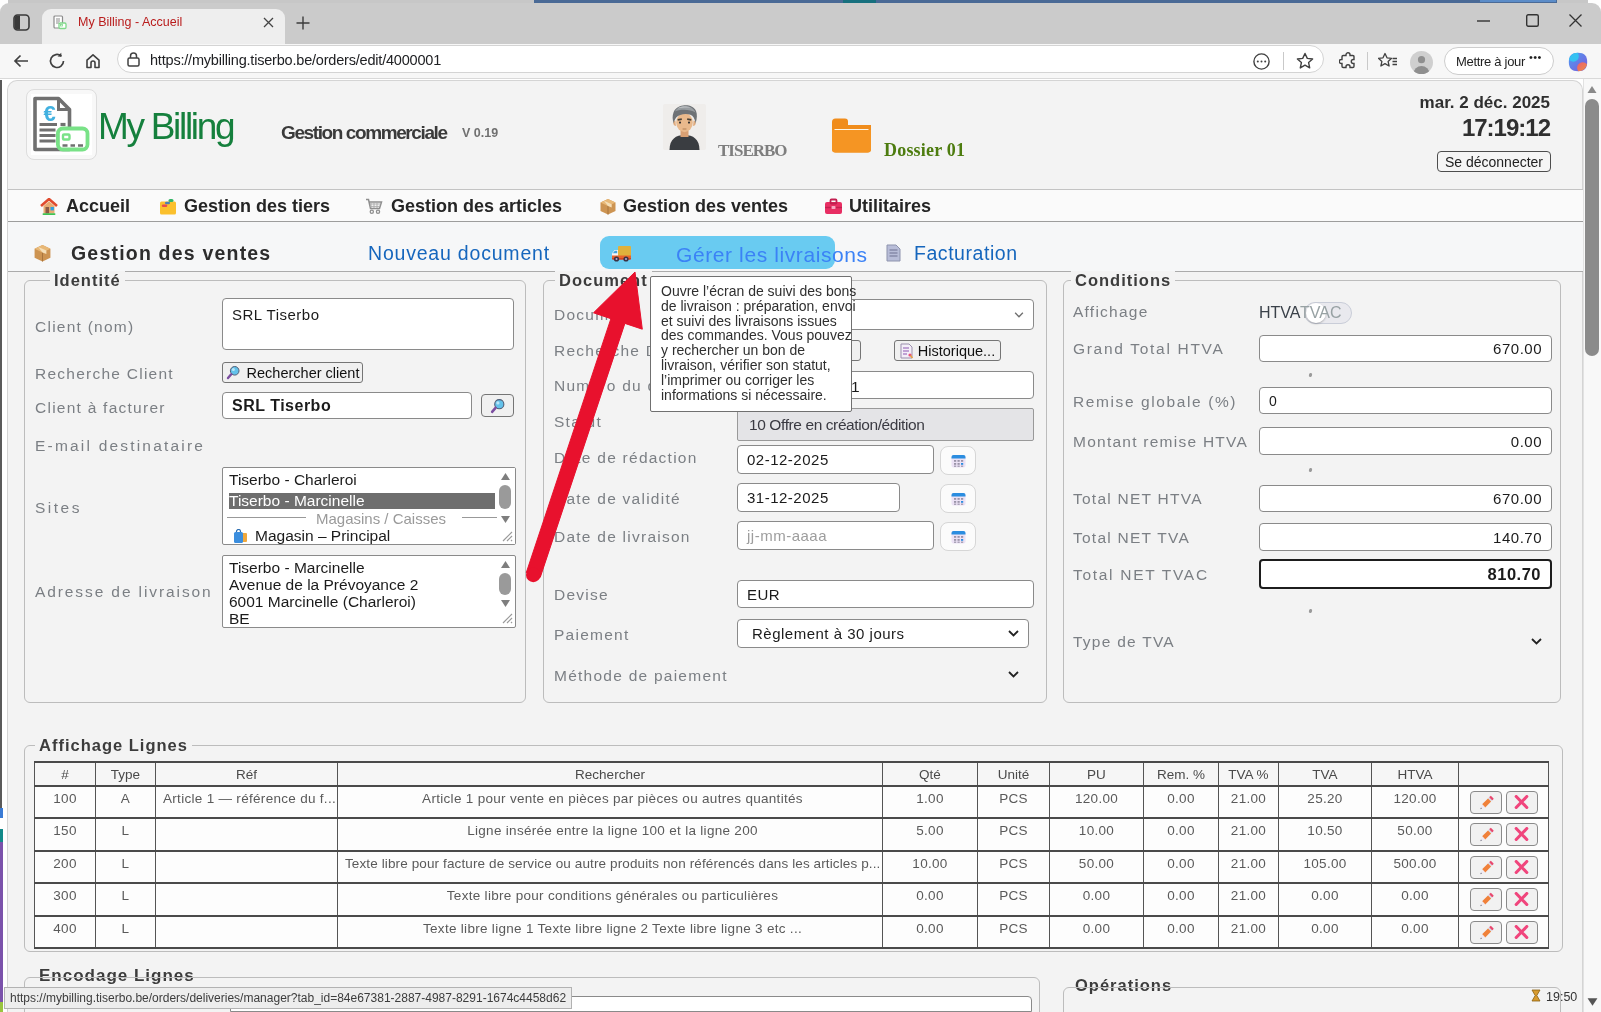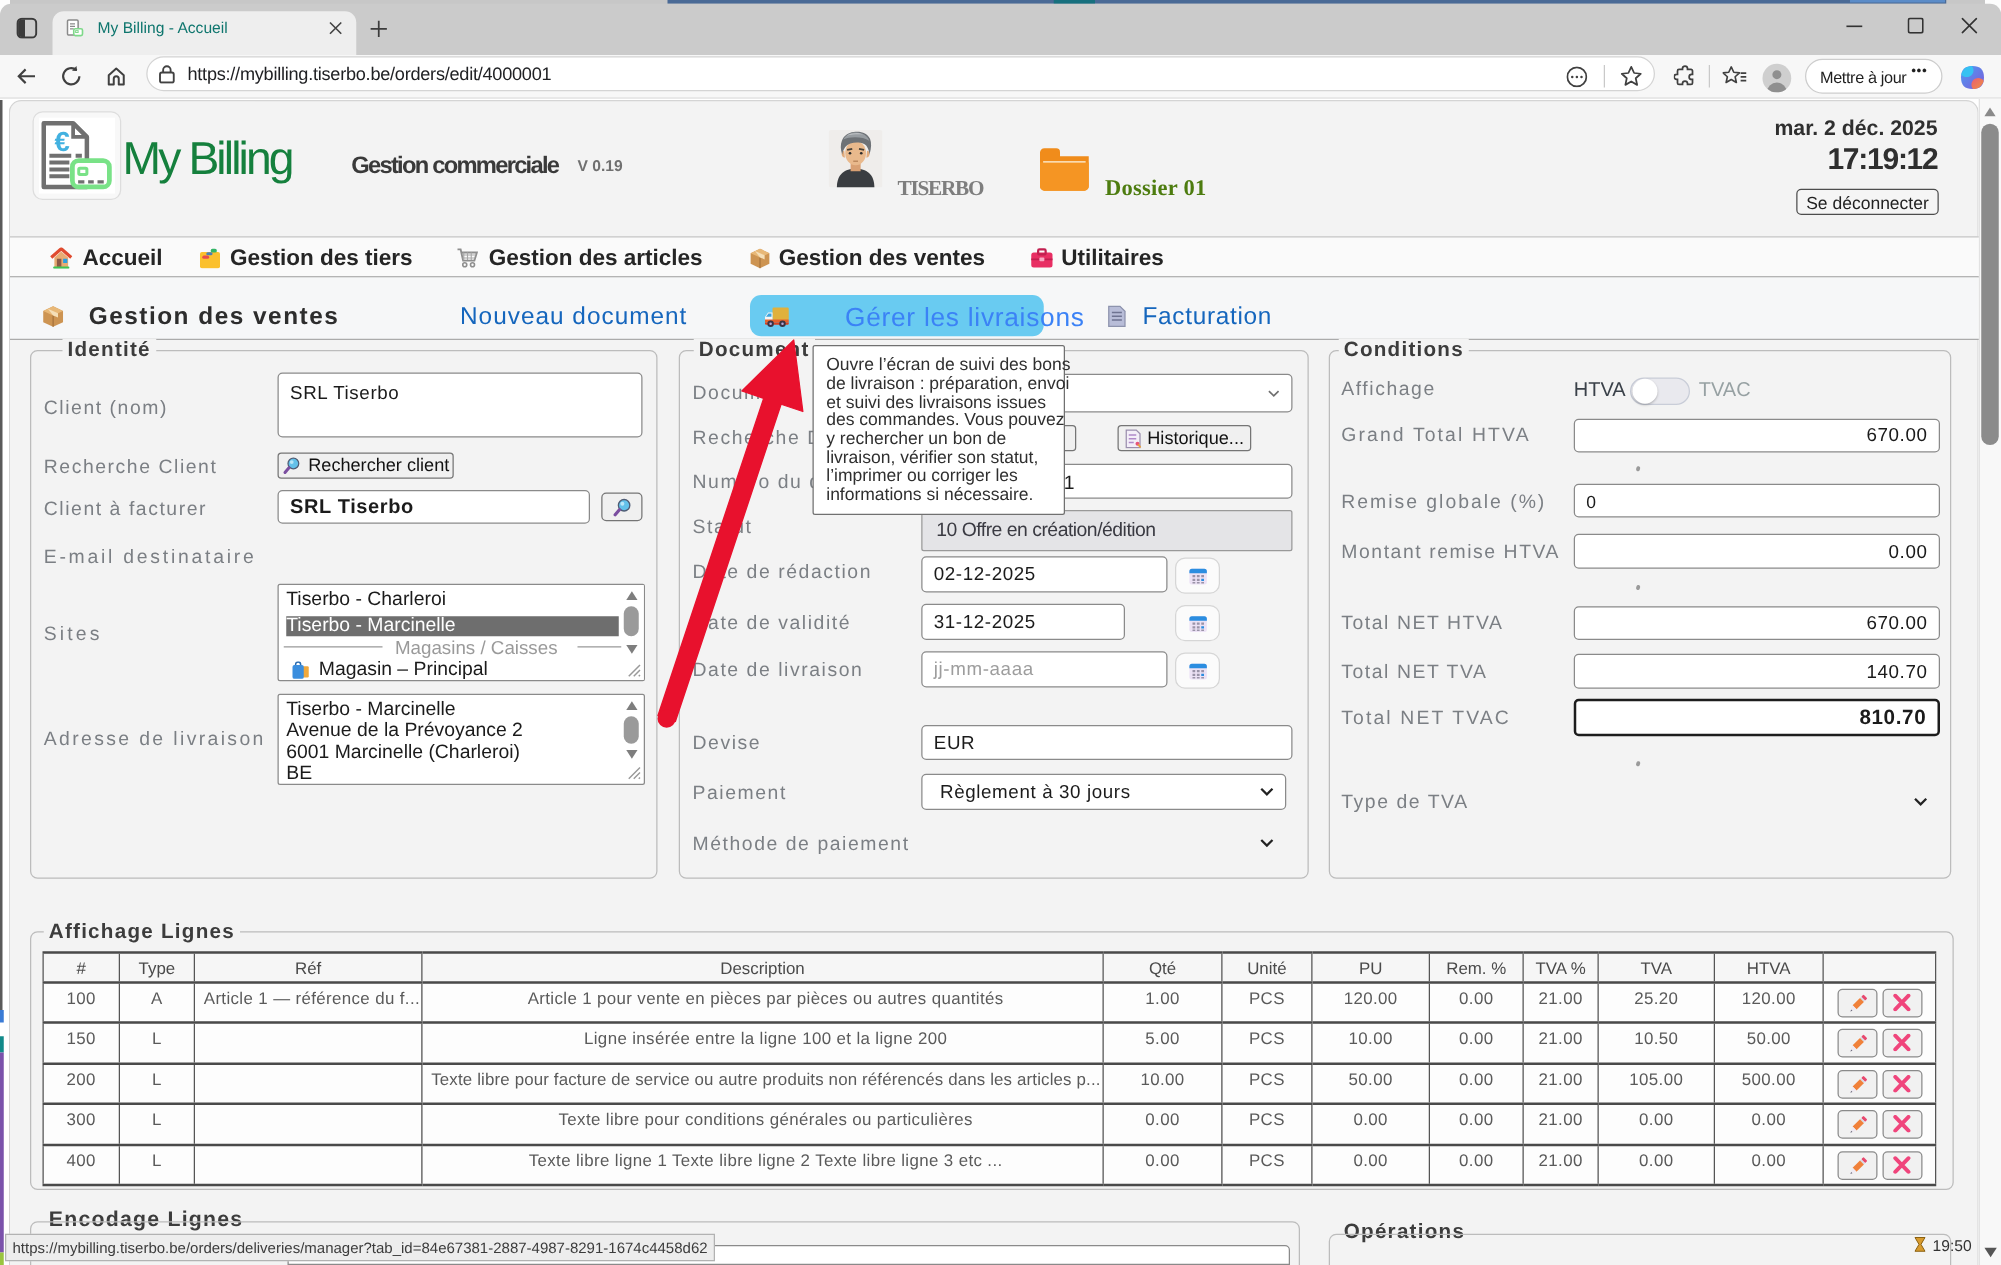--- a/index.html
+++ b/index.html
@@ -39,21 +39,21 @@
       <path d="M1.5 4.5 a3 3 0 0 1 3-3 H7 V15.5 H4.5 a3 3 0 0 1 -3-3 Z" fill="#3a3a3a"></path>
     </svg>
 
 <div class="abs" style="left:42px;top:9px;width:243px;height:35px;background:#eeeeee;border-radius:9px 9px 0 0;"></div>
 <svg class="abs" style="left:52px;top:15px;" width="16" height="16" viewBox="0 0 32 32">
       <rect x="4" y="2" width="17" height="24" rx="2" fill="#fff" stroke="#8b8b8b" stroke-width="2.4"></rect>
       <path d="M8 8h8M8 12h8M8 16h6" stroke="#8b8b8b" stroke-width="2"></path>
       <rect x="14" y="16" width="14" height="11" rx="2.5" fill="#fff" stroke="#7fd98a" stroke-width="2.6"></rect>
       <rect x="17" y="19" width="4" height="3" fill="none" stroke="#7fd98a" stroke-width="1.6"></rect>
     </svg>
-<div class="abs" style="left:78px;top:15px;font-size:12.5px;color:#0f766e;">My Billing - Accueil</div>
+<div class="abs" style="left:78px;top:15px;font-size:12.5px;color:#b91c1c;">My Billing - Accueil</div>
 <svg class="abs" style="left:263px;top:17px;" width="11" height="11" viewBox="0 0 11 11">
       <path d="M1 1 L10 10 M10 1 L1 10" stroke="#444" stroke-width="1.3"></path>
     </svg>
 <svg class="abs" style="left:296px;top:16px;" width="14" height="14" viewBox="0 0 14 14">
       <path d="M7 0.5 V13.5 M0.5 7 H13.5" stroke="#3c3c3c" stroke-width="1.4"></path>
     </svg>
 
 <svg class="abs" style="left:1477px;top:20px;" width="13" height="2" viewBox="0 0 13 2">
       <path d="M0 1 H13" stroke="#333" stroke-width="1.4"></path>
     </svg>
@@ -407,21 +407,21 @@
 <div class="lbl" style="left:1073px;top:340px;letter-spacing:1.7px;">Grand Total HTVA</div>
 <div class="lbl" style="left:1073px;top:393px;letter-spacing:1.6px;">Remise globale (%)</div>
 <div class="lbl" style="left:1073px;top:433px;">Montant remise HTVA</div>
 <div class="lbl" style="left:1073px;top:490px;">Total NET HTVA</div>
 <div class="lbl" style="left:1073px;top:529px;">Total NET TVA</div>
 <div class="lbl" style="left:1073px;top:566px;letter-spacing:1.7px;">Total NET TVAC</div>
 <div class="lbl" style="left:1073px;top:633px;">Type de TVA</div>
 <div class="abs" style="left:1259px;top:304px;font-size:16px;color:#3a4149;">HTVA</div>
 <div class="abs" style="left:1304px;top:302px;width:48px;height:22px;background:#e9e9ee;border:1px solid #c9cdd8;border-radius:11px;box-sizing:border-box;"></div>
 <div class="abs" style="left:1306px;top:303px;width:20px;height:20px;background:#fff;border-radius:50%;box-shadow:0 1px 2px rgba(0,0,0,0.25);"></div>
-<div class="abs" style="left:1359px;top:304px;font-size:16px;color:#97a1a3;">TVAC</div>
+<div class="abs" style="left:1300px;top:304px;font-size:16px;color:#97a1a3;">TVAC</div>
 <div class="inp rt" style="left:1259px;top:335px;width:293px;height:27px;">670.00</div>
 <div class="tick" style="left:1309px;top:373px;"></div>
 <div class="inp" style="left:1259px;top:387px;width:293px;height:27px;font-size:14px;">0</div>
 <div class="inp rt" style="left:1259px;top:427px;width:293px;height:28px;">0.00</div>
 <div class="tick" style="left:1309px;top:468px;"></div>
 <div class="inp rt" style="left:1259px;top:485px;width:293px;height:27px;">670.00</div>
 <div class="inp rt" style="left:1259px;top:523px;width:293px;height:28px;">140.70</div>
 <div class="inp rt" style="left:1259px;top:559px;width:293px;height:30px;border:2px solid #1d1d1d;font-weight:bold;font-size:16.5px;">810.70</div>
 <div class="tick" style="left:1309px;top:609px;"></div>
 <svg class="chev" style="left:1531px;top:638px;" viewBox="0 0 11 7">
@@ -443,21 +443,21 @@
         <col style="width:60px">
         <col style="width:93px">
         <col style="width:87px">
         <col style="width:90px">
       </colgroup>
 <tbody>
         <tr style="height:24px;">
 <th class="th">#</th>
           <th class="th">Type</th>
           <th class="th">Réf</th>
-          <th class="th">Description</th>
+          <th class="th">Rechercher</th>
           <th class="th">Qté</th>
           <th class="th">Unité</th>
           <th class="th">PU</th>
           <th class="th">Rem. %</th>
           <th class="th">TVA %</th>
           <th class="th">TVA</th>
           <th class="th">HTVA</th>
           <th class="th"></th>
 </tr>
 <tr class="tr">

